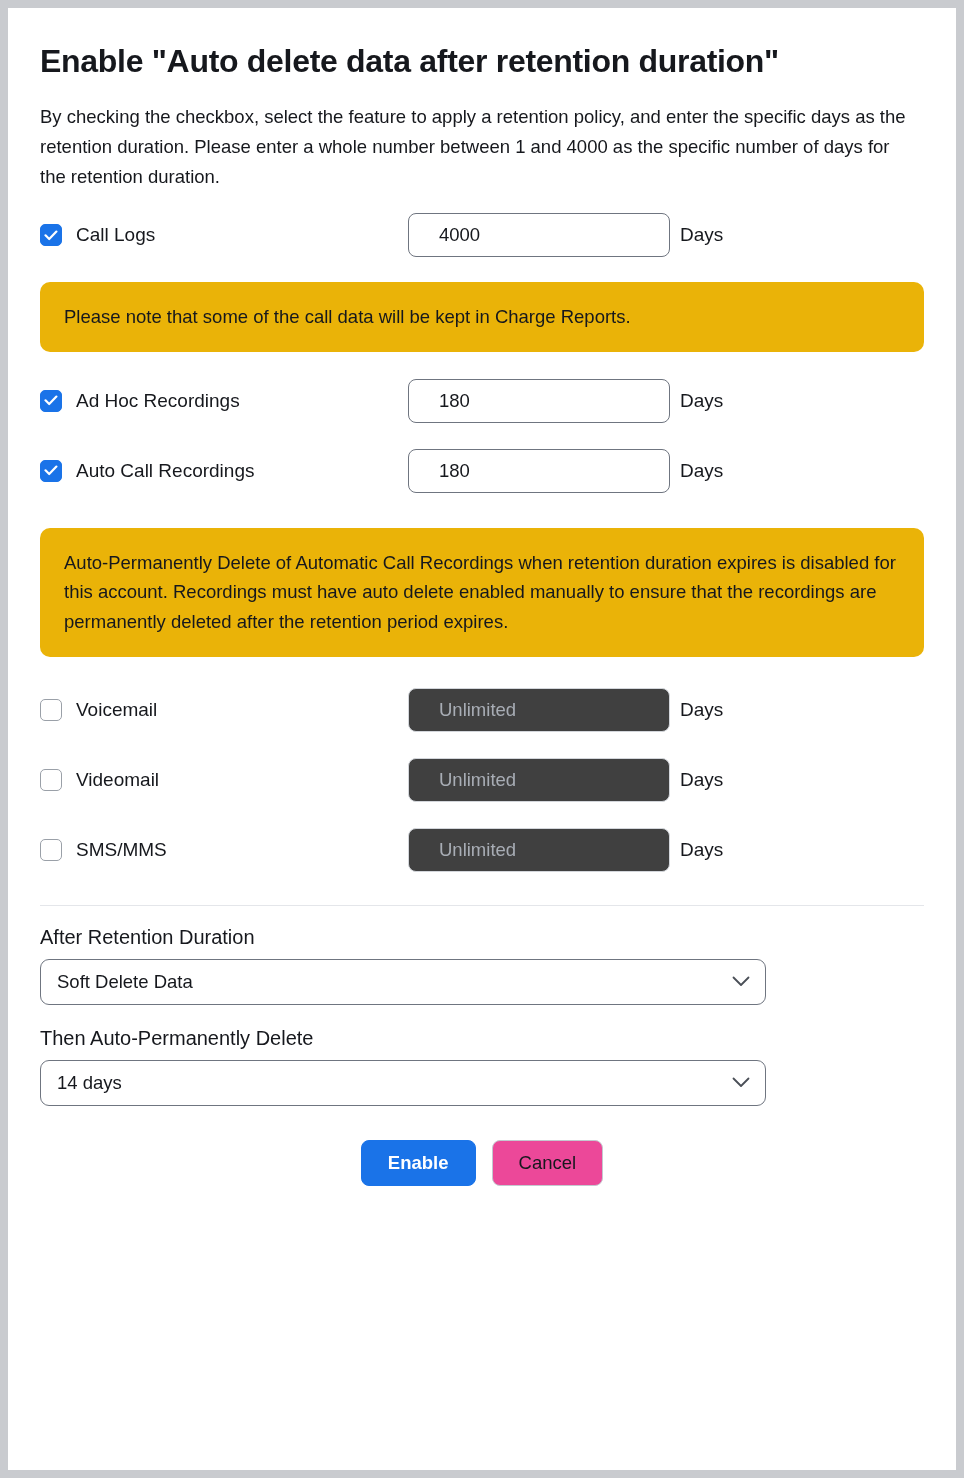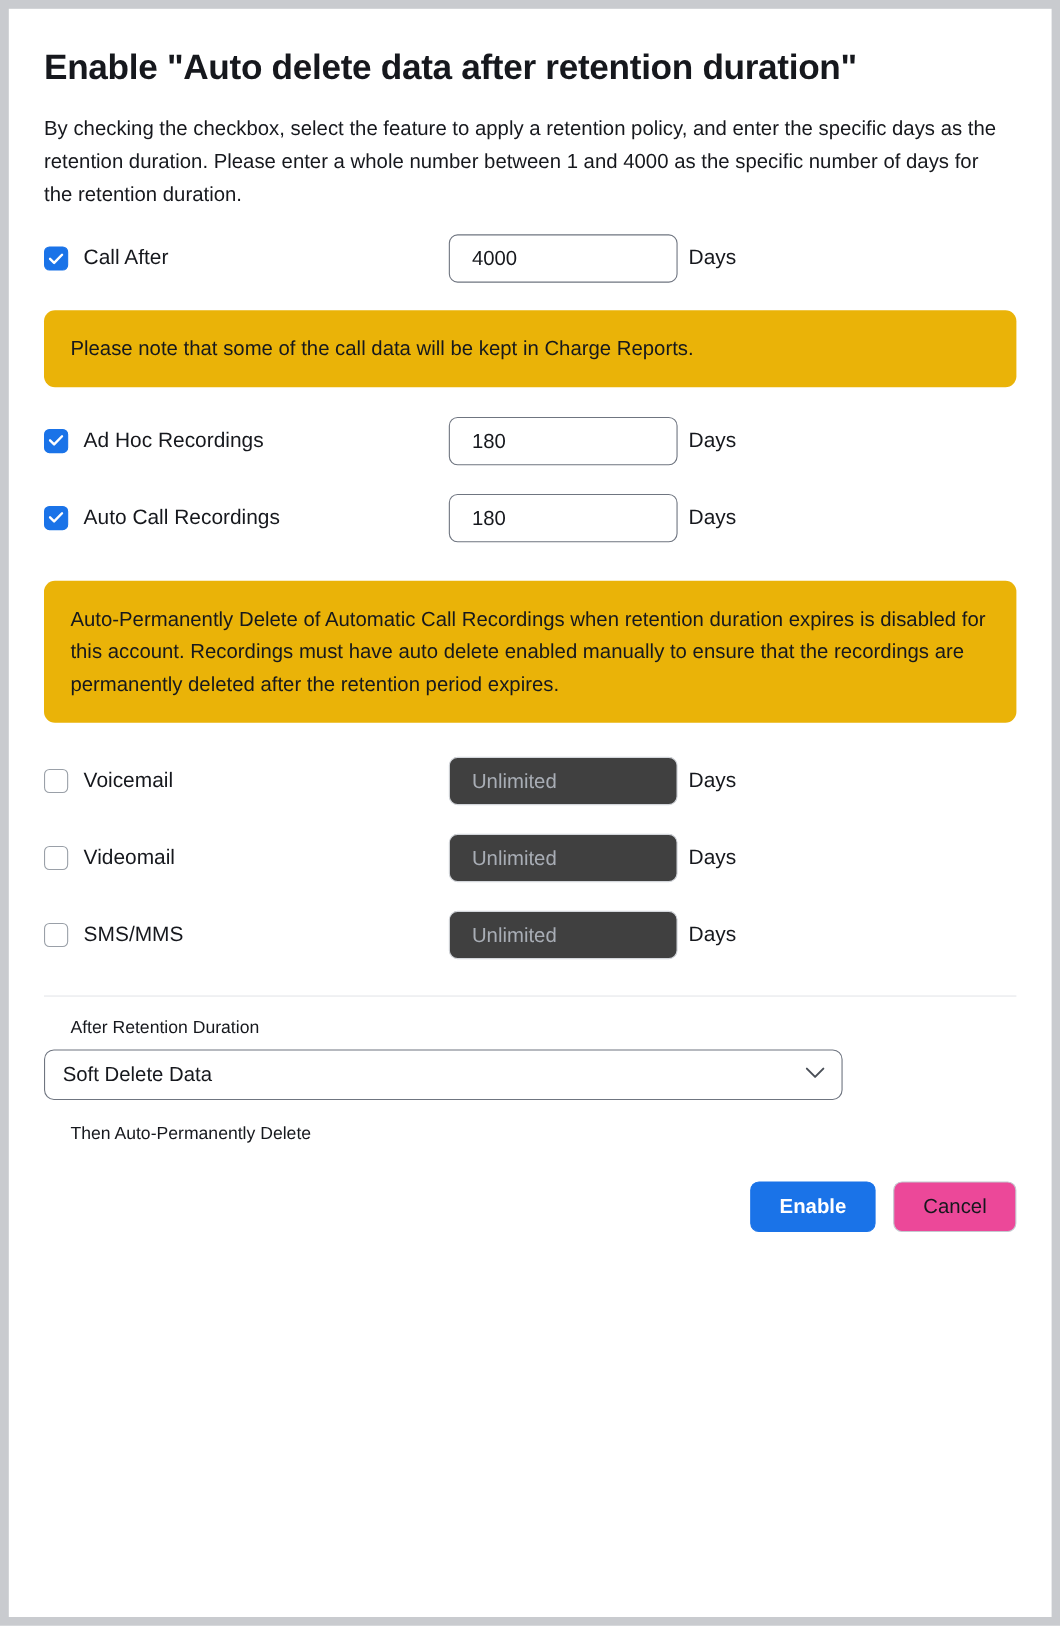--- a/index.html
+++ b/index.html
@@ -62,25 +62,25 @@
     background: #1a73e8;
     border-color: #1a73e8;
   }
   .checkbox svg { display: block; }
   .checkbox:not(.checked) svg { visibility: hidden; }
   .row-label {
     font-size: 19px;
     color: #16181d;
   }
   .days-input {
-    width: 208px;
+    width: 262px;
     height: 44px;
     border: 1.4px solid #6f7580;
     border-radius: 8px;
-    padding: 0 20px;
+    padding: 0 30px;
     font-size: 18.5px;
     color: #16181d;
     font-family: "Liberation Sans", sans-serif;
     background: #ffffff;
     outline: none;
   }
   .days-input.disabled {
     border-color: #d3d6db;
     color: #a8adb5;
     background: #404040;
@@ -100,24 +100,23 @@
     line-height: 1.6;
     margin: 20px 0 22px 0;
   }
   .note.tall { margin: 30px 0 26px 0; }
   .divider {
     border: none;
     border-top: 1px solid #e4e6ea;
     margin: 28px 0 20px 0;
   }
   .field-label {
-    font-size: 16px;
+    font-size: 20px;
     color: #16181d;
     margin-bottom: 10px;
-    margin-left: 24px;
   }
   .select-wrap {
     position: relative;
     width: 726px;
     margin-bottom: 22px;
   }
   .select-box {
     width: 100%;
     height: 46px;
     border: 1.4px solid #6f7580;
@@ -132,21 +131,21 @@
   }
   .chevron {
     position: absolute;
     right: 16px;
     top: 50%;
     transform: translateY(-50%);
     pointer-events: none;
   }
   .buttons {
     display: flex;
-    justify-content: flex-end;
+    justify-content: center;
     gap: 16px;
     margin-top: 34px;
   }
   .btn {
     height: 46px;
     border-radius: 8px;
     font-size: 18.5px;
     font-family: "Liberation Sans", sans-serif;
     cursor: pointer;
     padding: 0 26px;
@@ -173,21 +172,21 @@
 
   <p class="description">By checking the checkbox, select the feature to apply a retention policy, and enter the specific days as the retention duration. Please enter a whole number between 1 and 4000 as the specific number of days for the retention duration.</p>
 
   <div class="row">
     <div class="label-wrap">
       <span class="checkbox checked">
         <svg width="14" height="11" viewBox="0 0 14 11">
           <path d="M1.5 5.3 L5.2 9 L12.4 1.6" stroke="#ffffff" stroke-width="2.2" fill="none" stroke-linecap="round" stroke-linejoin="round"></path>
         </svg>
       </span>
-      <span class="row-label">Call After</span>
+      <span class="row-label">Call Logs</span>
     </div>
     <input class="days-input" type="text" value="4000" style="">
     <span class="days-suffix">Days</span>
   </div>
 
   <div class="note">Please note that some of the call data will be kept in Charge Reports.</div>
 
   <div class="row">
     <div class="label-wrap">
       <span class="checkbox checked">
@@ -269,19 +268,29 @@
       <span>Soft Delete Data</span>
     </div>
     <span class="chevron">
       <svg width="18" height="11" viewBox="0 0 18 11">
         <path d="M1.5 1.5 L9 9 L16.5 1.5" stroke="#4a4f57" stroke-width="1.8" fill="none" stroke-linecap="round" stroke-linejoin="round"></path>
       </svg>
     </span>
   </div>
 
   <div class="field-label">Then Auto-Permanently Delete</div>
+  <div class="select-wrap">
+    <div class="select-box">
+      <span>14 days</span>
+    </div>
+    <span class="chevron">
+      <svg width="18" height="11" viewBox="0 0 18 11">
+        <path d="M1.5 1.5 L9 9 L16.5 1.5" stroke="#4a4f57" stroke-width="1.8" fill="none" stroke-linecap="round" stroke-linejoin="round"></path>
+      </svg>
+    </span>
+  </div>
 
   <div class="buttons">
     <button class="btn btn-primary">Enable</button>
     <button class="btn btn-secondary">Cancel</button>
   </div>
 
 </div>
 
 </body></html>

